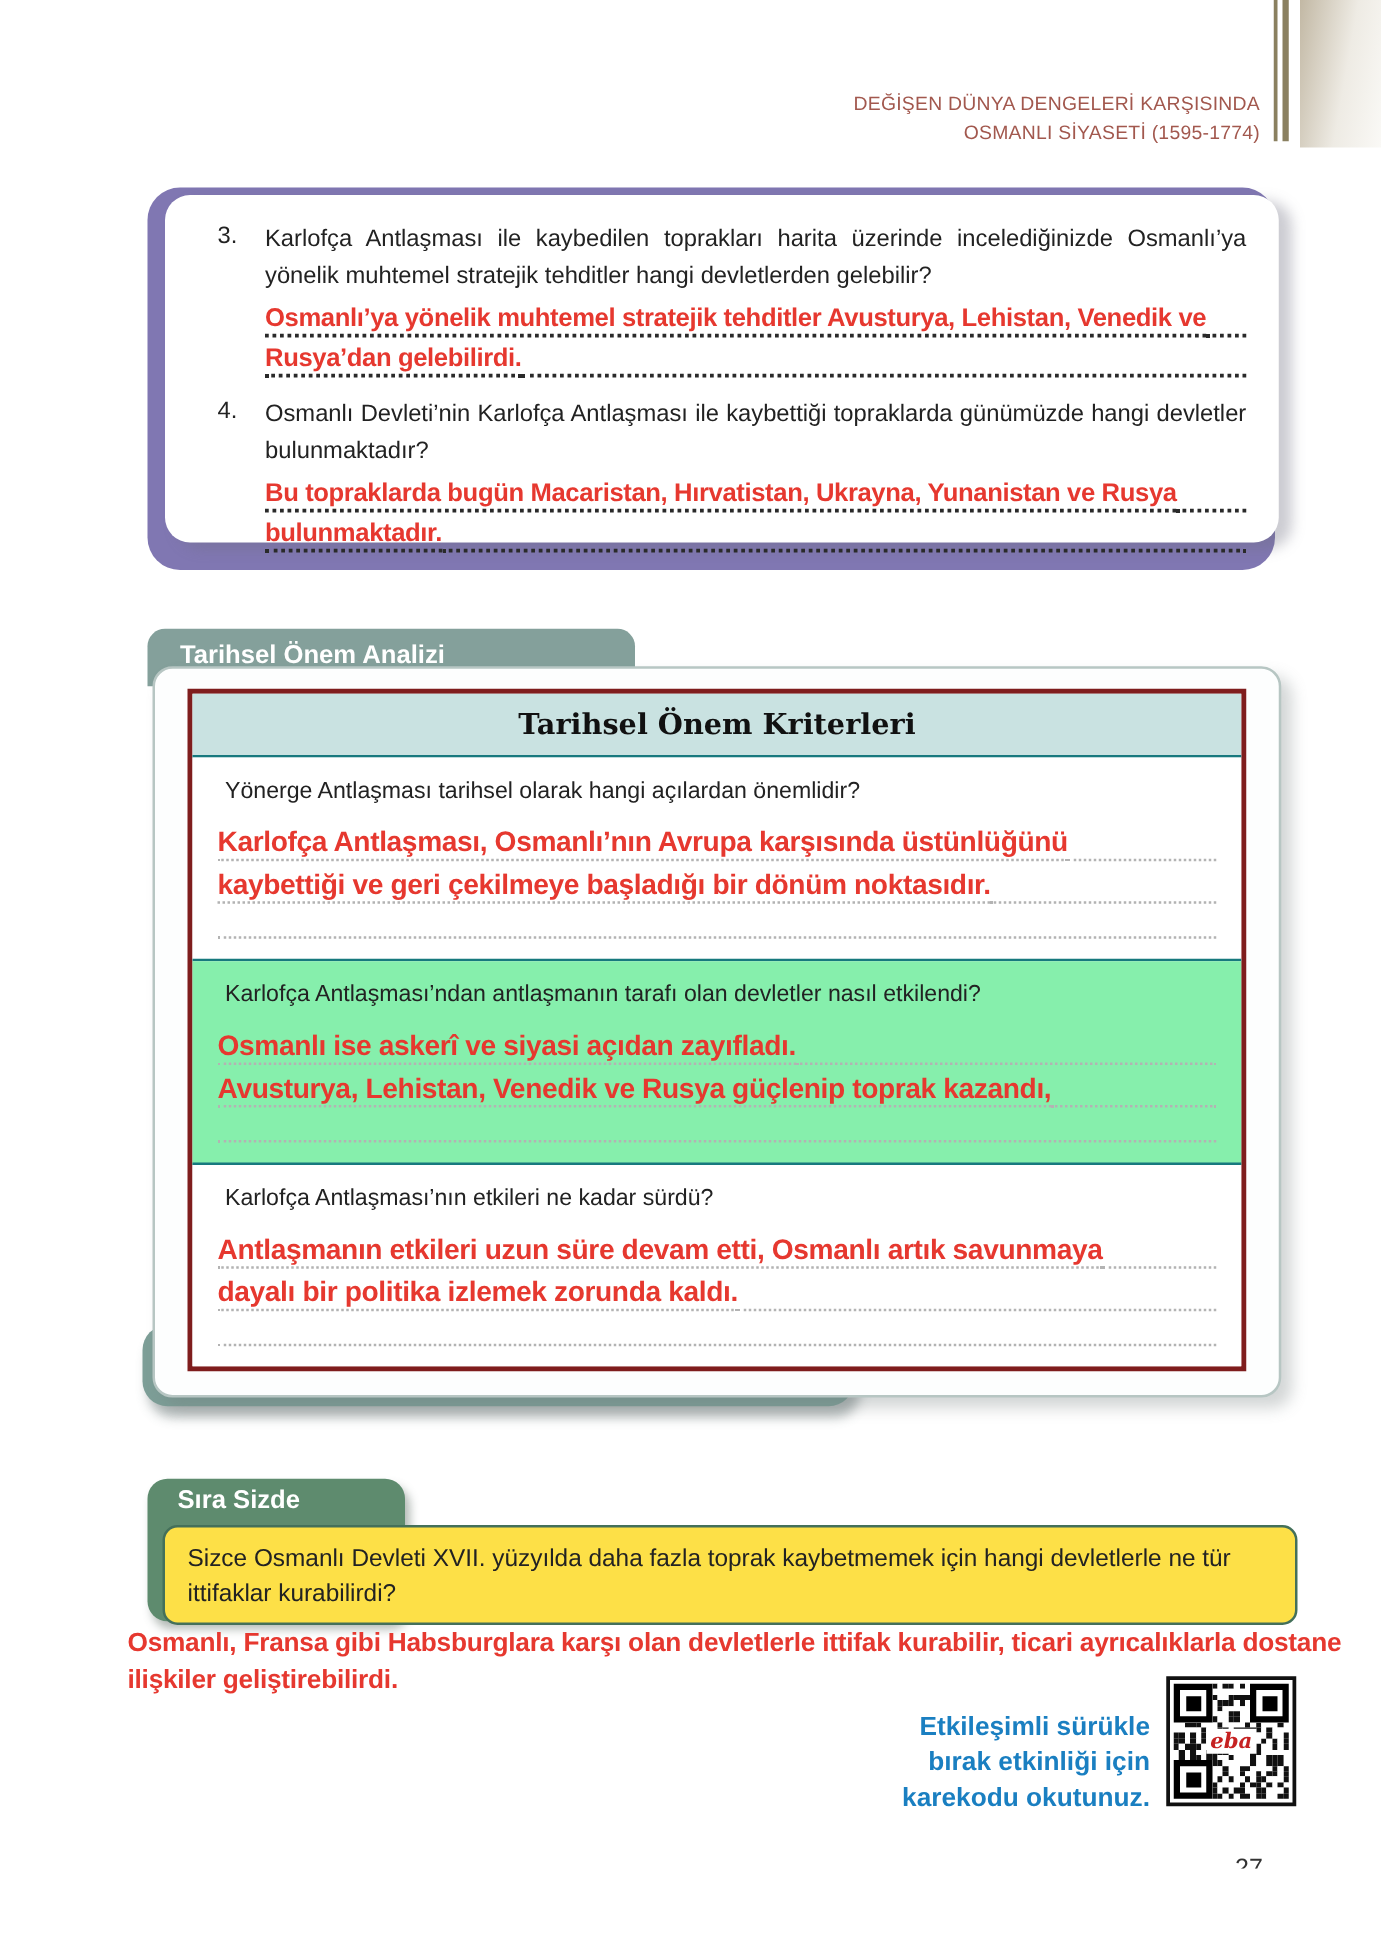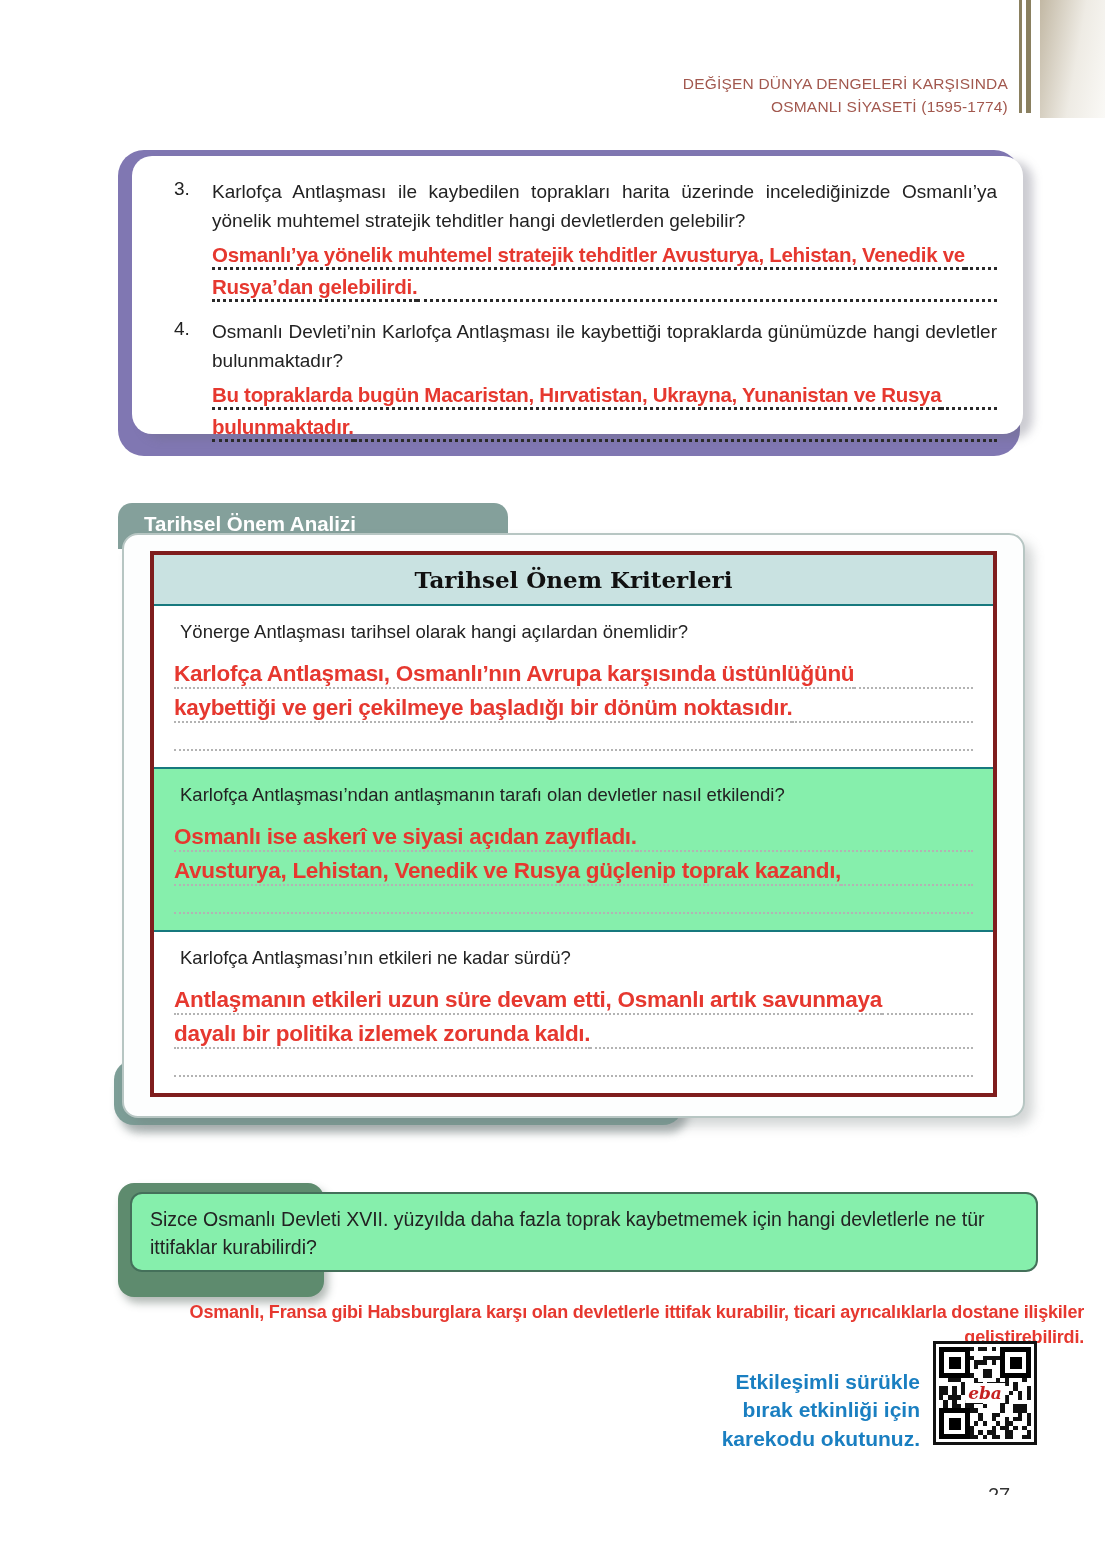--- a/index.html
+++ b/index.html
@@ -51,27 +51,27 @@
   .t-line{display:flex;align-items:flex-end;height:34px;}
   .t-line .red-txt{color:#e6382f;font-weight:bold;font-size:22.5px;letter-spacing:-.3px;
                    line-height:1.2;border-bottom:2px dotted #b3b3b3;white-space:nowrap;}
   .t-line .fill{flex:1;border-bottom:2px dotted #b3b3b3;}
   .t-empty{border-bottom:2px dotted #b3b3b3;height:26px;margin-bottom:8px;}
 
   
   .sira-back{position:absolute;left:118px;top:1183px;width:206px;height:114px;background:#5e8b6e;
              border-radius:16px;box-shadow:4px 6px 8px rgba(85,100,92,.45);}
   .sira-tab-label{position:absolute;left:142px;top:1188px;color:#fff;font-weight:bold;font-size:20.5px;}
-  .sira-card{position:absolute;left:130px;top:1192px;width:908px;height:80px;background:#86efac;
+  .sira-card{position:absolute;left:130px;top:1220px;width:908px;height:80px;background:#fde047;
              border:2px solid #44705a;border-radius:12px;box-sizing:border-box;
              padding:11px 18px;font-size:19.5px;line-height:1.45;}
 
   
   .final-answer{position:absolute;left:102px;top:1300px;width:982px;color:#e6382f;font-weight:bold;
-                font-size:18px;line-height:1.4;letter-spacing:-.2px;text-align:right;}
+                font-size:21px;line-height:1.4;letter-spacing:-.2px;}
   .qr-note{position:absolute;left:620px;top:1368px;width:300px;text-align:right;color:#1a7fc1;
            font-weight:bold;font-size:21px;line-height:1.35;}
   .qr{position:absolute;left:933px;top:1341px;width:104px;height:104px;background:#fff;
       border:3px solid #111;box-sizing:border-box;}
   .qr-modules{position:absolute;inset:3px;display:grid;
               grid-template-columns:repeat(21,1fr);grid-template-rows:repeat(21,1fr);}
   .qr-modules i{background:#fff;}
   .qr-modules i.on{background:#111;}
   .finder{position:absolute;width:31px;height:31px;border:5px solid #000;background:#fff;
           box-sizing:border-box;display:flex;align-items:center;justify-content:center;}

